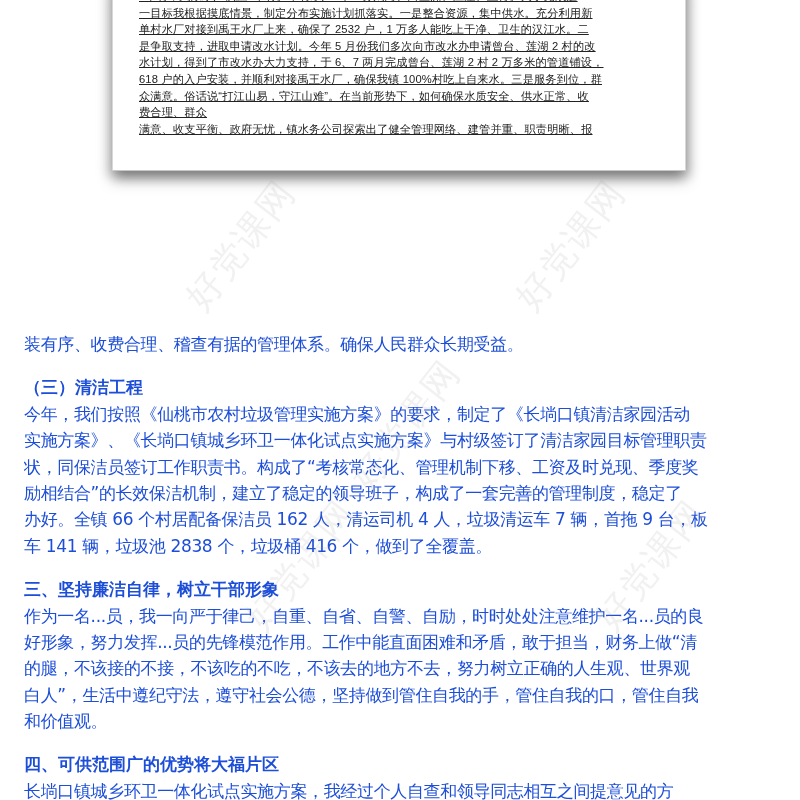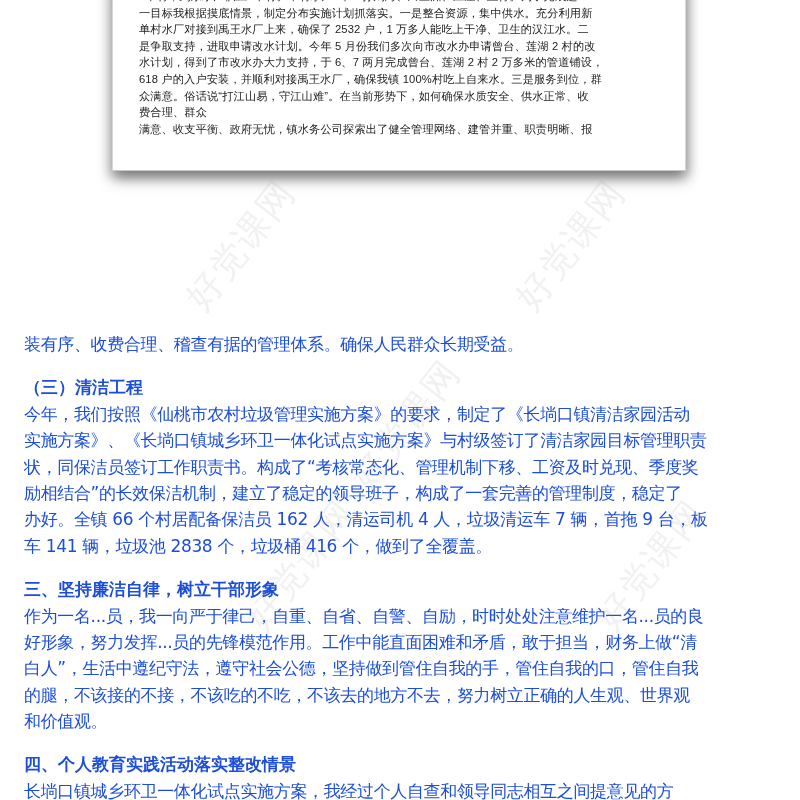--- a/index.html
+++ b/index.html
@@ -31,20 +31,21 @@
   }
   .card-text {
     position: absolute;
     left: 26px;
     top: 20px;
     width: 532px;
     font-family: "Liberation Sans", "DejaVu Sans", sans-serif;
     font-size: 11.2px;
     line-height: 16.6px;
     color: #222;
+    text-decoration: underline;
   }
   .card-line {
     white-space: nowrap;
     overflow: hidden;
     height: 16.6px;
     letter-spacing: 0.15px;
   }
   .card-line.first {
     margin-top: -12px;
   }
@@ -106,24 +107,24 @@
   <div class="line heading">（三）清洁工程</div>
   <div class="line">今年，我们按照《仙桃市农村垃圾管理实施方案》的要求，制定了《长埫口镇清洁家园活动</div>
   <div class="line">实施方案》、《长埫口镇城乡环卫一体化试点实施方案》与村级签订了清洁家园目标管理职责</div>
   <div class="line">状，同保洁员签订工作职责书。构成了“考核常态化、管理机制下移、工资及时兑现、季度奖</div>
   <div class="line">励相结合”的长效保洁机制，建立了稳定的领导班子，构成了一套完善的管理制度，稳定了</div>
   <div class="line">办好。全镇 66 个村居配备保洁员 162 人，清运司机 4 人，垃圾清运车 7 辆，首拖 9 台，板</div>
   <div class="line">车 141 辆，垃圾池 2838 个，垃圾桶 416 个，做到了全覆盖。</div>
   <div class="line heading">三、坚持廉洁自律，树立干部形象</div>
   <div class="line">作为一名...员，我一向严于律己，自重、自省、自警、自励，时时处处注意维护一名...员的良</div>
   <div class="line">好形象，努力发挥...员的先锋模范作用。工作中能直面困难和矛盾，敢于担当，财务上做“清</div>
+  <div class="line">的腿，不该接的不接，不该吃的不吃，不该去的地方不去，努力树立正确的人生观、世界观</div>
   <div class="line">白人”，生活中遵纪守法，遵守社会公德，坚持做到管住自我的手，管住自我的口，管住自我</div>
-  <div class="line">的腿，不该接的不接，不该吃的不吃，不该去的地方不去，努力树立正确的人生观、世界观</div>
   <div class="line">和价值观。</div>
-  <div class="line heading">四、个人教育实践活动落实整改情景</div>
+  <div class="line heading">四、可供范围广的优势将大福片区</div>
   <div class="line">长埫口镇城乡环卫一体化试点实施方案，我经过个人自查和领导同志相互之间提意见的方</div>
 </div>
 
 <div class="watermark" style="left:175px; top:290px;">好党课网</div>
 <div class="watermark" style="left:505px; top:290px;">好党课网</div>
 <div class="watermark" style="left:340px; top:470px;">好党课网</div>
 <div class="watermark" style="left:235px; top:610px;">好党课网</div>
 <div class="watermark" style="left:585px; top:610px;">好党课网</div>
 
 </body></html>

